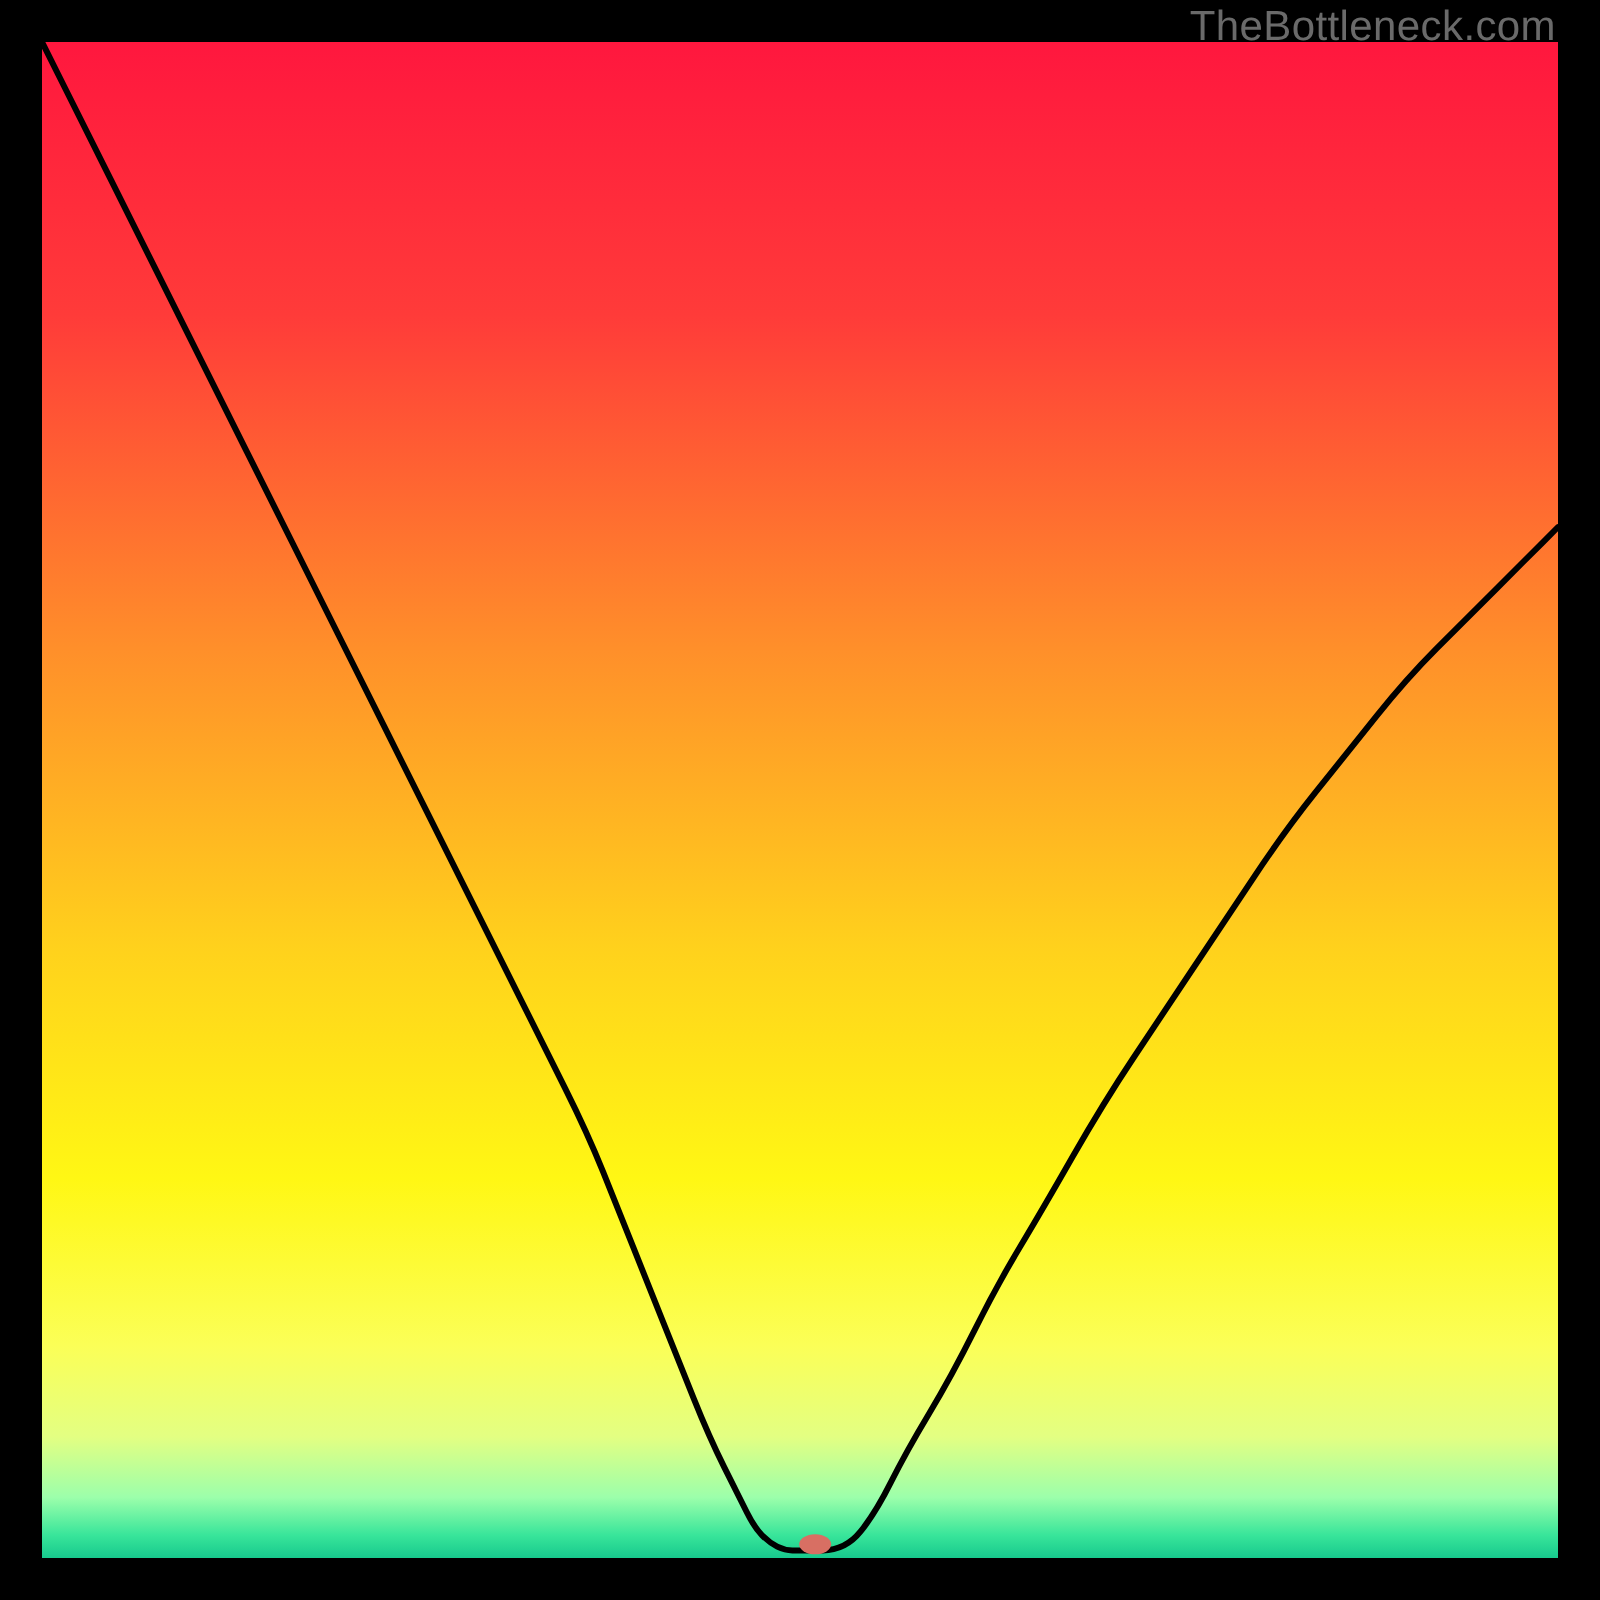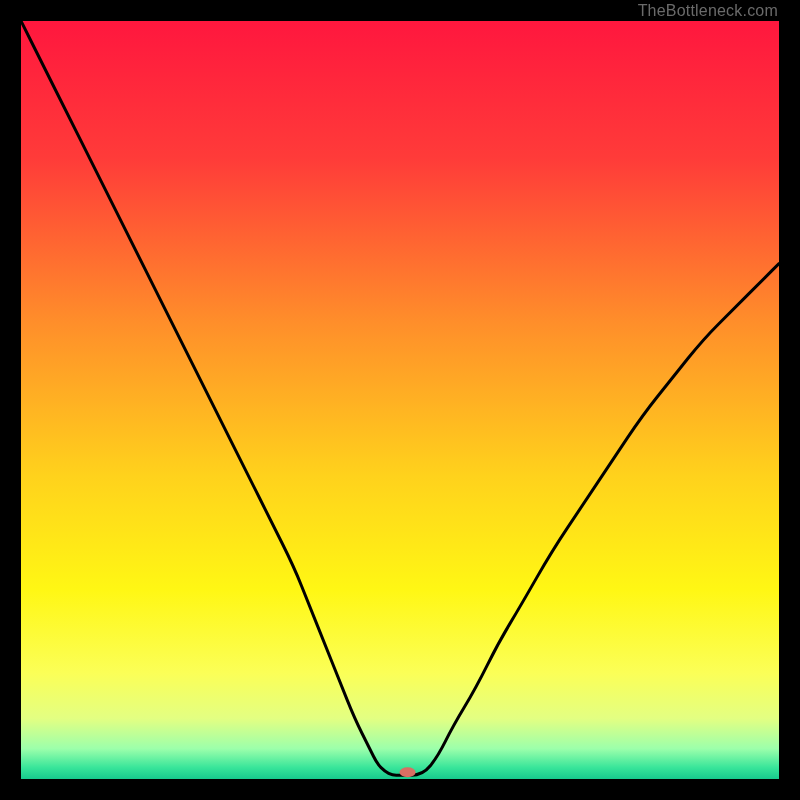--- a/index.html
+++ b/index.html
@@ -24,21 +24,21 @@
     left: 0;
     top: 0;
     width: 758px;
     height: 758px;
   }
   .watermark {
     position: absolute;
     top: 2px;
     right: 22px;
     color: #6a6a6a;
-    font-size: 16px;
+    font-size: 21px;
     letter-spacing: 0.2px;
     font-weight: 500;
   }
   svg {
     display: block;
   }
 </style>
 </head>
 <body>
 

